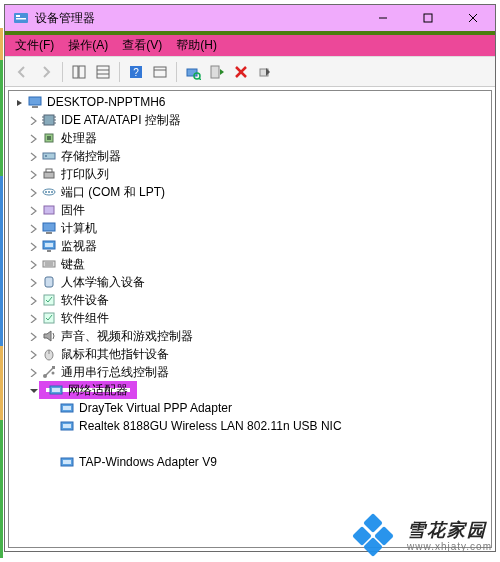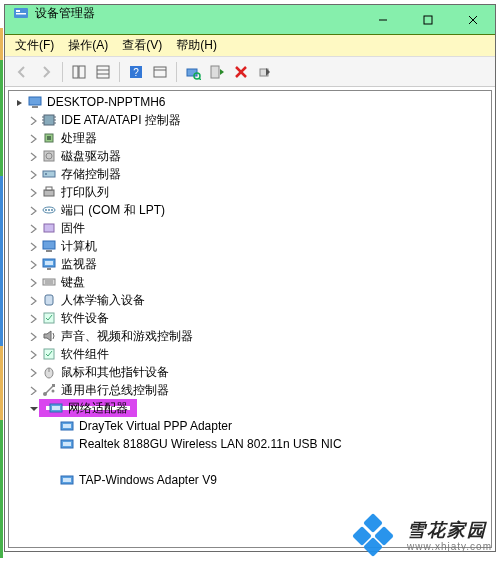--- a/index.html
+++ b/index.html
@@ -28,42 +28,43 @@
     background: linear-gradient(to bottom,
       #e8b659 0%, #e8b659 6%,
       #47b24b 6%, #47b24b 28%,
       #3f8bd8 28%, #3f8bd8 60%,
       #e8b659 60%, #e8b659 74%,
       #47b24b 74%, #47b24b 100%);
   }
   
   .titlebar {
     height: 30px;
-    background: #86efac;
+    background: #f0abfc;
     display: flex;
+    align-items: center;
     padding-left: 8px;
-    border-bottom: 1px solid #4d7c0f;
+    border-bottom: 4px solid #4d7c0f;
   }
   .title-icon { width: 16px; height: 16px; margin-right: 6px; }
   .title-text { color: #000; font-size: 12px; flex: 0 0 auto; }
   .win-btns { margin-left: auto; display: flex; }
   .win-btn {
     width: 45px; height: 30px;
     display: flex; align-items: center; justify-content: center;
     color: #000;
   }
   
   .menubar {
     height: 22px;
     display: flex;
     align-items: center;
     padding-left: 4px;
     gap: 2px;
     border-bottom: 1px solid #ddd;
-    background: #fef9c3;
+    background: #ec4899;
   }
   .menuitem {
     padding: 2px 6px;
     font-size: 12px;
     color: #000;
   }
   
   .toolbar {
     height: 30px;
     background: #f5f5f5;
@@ -309,35 +310,20 @@
         </div>
         <div class="tree-row">
           <span class="indent" style="width:18px"></span>
           <span class="expander">
             <svg width="9" height="9">
               <polyline points="2,1 7,5 2,9" fill="none" stroke="#888" stroke-width="1.2"></polyline>
             </svg>
           </span>
           <span class="node-icon">
             <svg viewBox="0 0 16 16">
-              <rect x="3" y="3" width="10" height="10" fill="#ccc" stroke="#888"></rect>
-              <circle cx="8" cy="8" r="3" fill="none" stroke="#888"></circle>
-            </svg>
-          </span>
-          <span class="node-label">磁盘驱动器</span>
-        </div>
-        <div class="tree-row">
-          <span class="indent" style="width:18px"></span>
-          <span class="expander">
-            <svg width="9" height="9">
-              <polyline points="2,1 7,5 2,9" fill="none" stroke="#888" stroke-width="1.2"></polyline>
-            </svg>
-          </span>
-          <span class="node-icon">
-            <svg viewBox="0 0 16 16">
               <rect x="2" y="5" width="12" height="6" fill="#acd" stroke="#579"></rect>
               <circle cx="5" cy="8" r="1" fill="#579"></circle>
             </svg>
           </span>
           <span class="node-label">存储控制器</span>
         </div>
         <div class="tree-row">
           <span class="indent" style="width:18px"></span>
           <span class="expander">
             <svg width="9" height="9">
@@ -461,40 +447,40 @@
         </div>
         <div class="tree-row">
           <span class="indent" style="width:18px"></span>
           <span class="expander">
             <svg width="9" height="9">
               <polyline points="2,1 7,5 2,9" fill="none" stroke="#888" stroke-width="1.2"></polyline>
             </svg>
           </span>
           <span class="node-icon">
             <svg viewBox="0 0 16 16">
+              <rect x="3" y="3" width="10" height="10" fill="#dfe" stroke="#7a9"></rect>
+              <path d="M5 8 L7 10 L11 5" fill="none" stroke="#4a7"></path>
+            </svg>
+          </span>
+          <span class="node-label">软件组件</span>
+        </div>
+        <div class="tree-row">
+          <span class="indent" style="width:18px"></span>
+          <span class="expander">
+            <svg width="9" height="9">
+              <polyline points="2,1 7,5 2,9" fill="none" stroke="#888" stroke-width="1.2"></polyline>
+            </svg>
+          </span>
+          <span class="node-icon">
+            <svg viewBox="0 0 16 16">
               <polygon points="3,6 6,6 10,3 10,13 6,10 3,10" fill="#aaa" stroke="#666"></polygon>
               <path d="M12 5 Q14 8 12 11" fill="none" stroke="#666"></path>
             </svg>
           </span>
           <span class="node-label">声音、视频和游戏控制器</span>
-        </div>
-        <div class="tree-row">
-          <span class="indent" style="width:18px"></span>
-          <span class="expander">
-            <svg width="9" height="9">
-              <polyline points="2,1 7,5 2,9" fill="none" stroke="#888" stroke-width="1.2"></polyline>
-            </svg>
-          </span>
-          <span class="node-icon">
-            <svg viewBox="0 0 16 16">
-              <rect x="3" y="3" width="10" height="10" fill="#dfe" stroke="#7a9"></rect>
-              <path d="M5 8 L7 10 L11 5" fill="none" stroke="#4a7"></path>
-            </svg>
-          </span>
-          <span class="node-label">软件组件</span>
         </div>
         <div class="tree-row">
           <span class="indent" style="width:18px"></span>
           <span class="expander">
             <svg width="9" height="9">
               <polyline points="2,1 7,5 2,9" fill="none" stroke="#888" stroke-width="1.2"></polyline>
             </svg>
           </span>
           <span class="node-icon">
             <svg viewBox="0 0 16 16">

